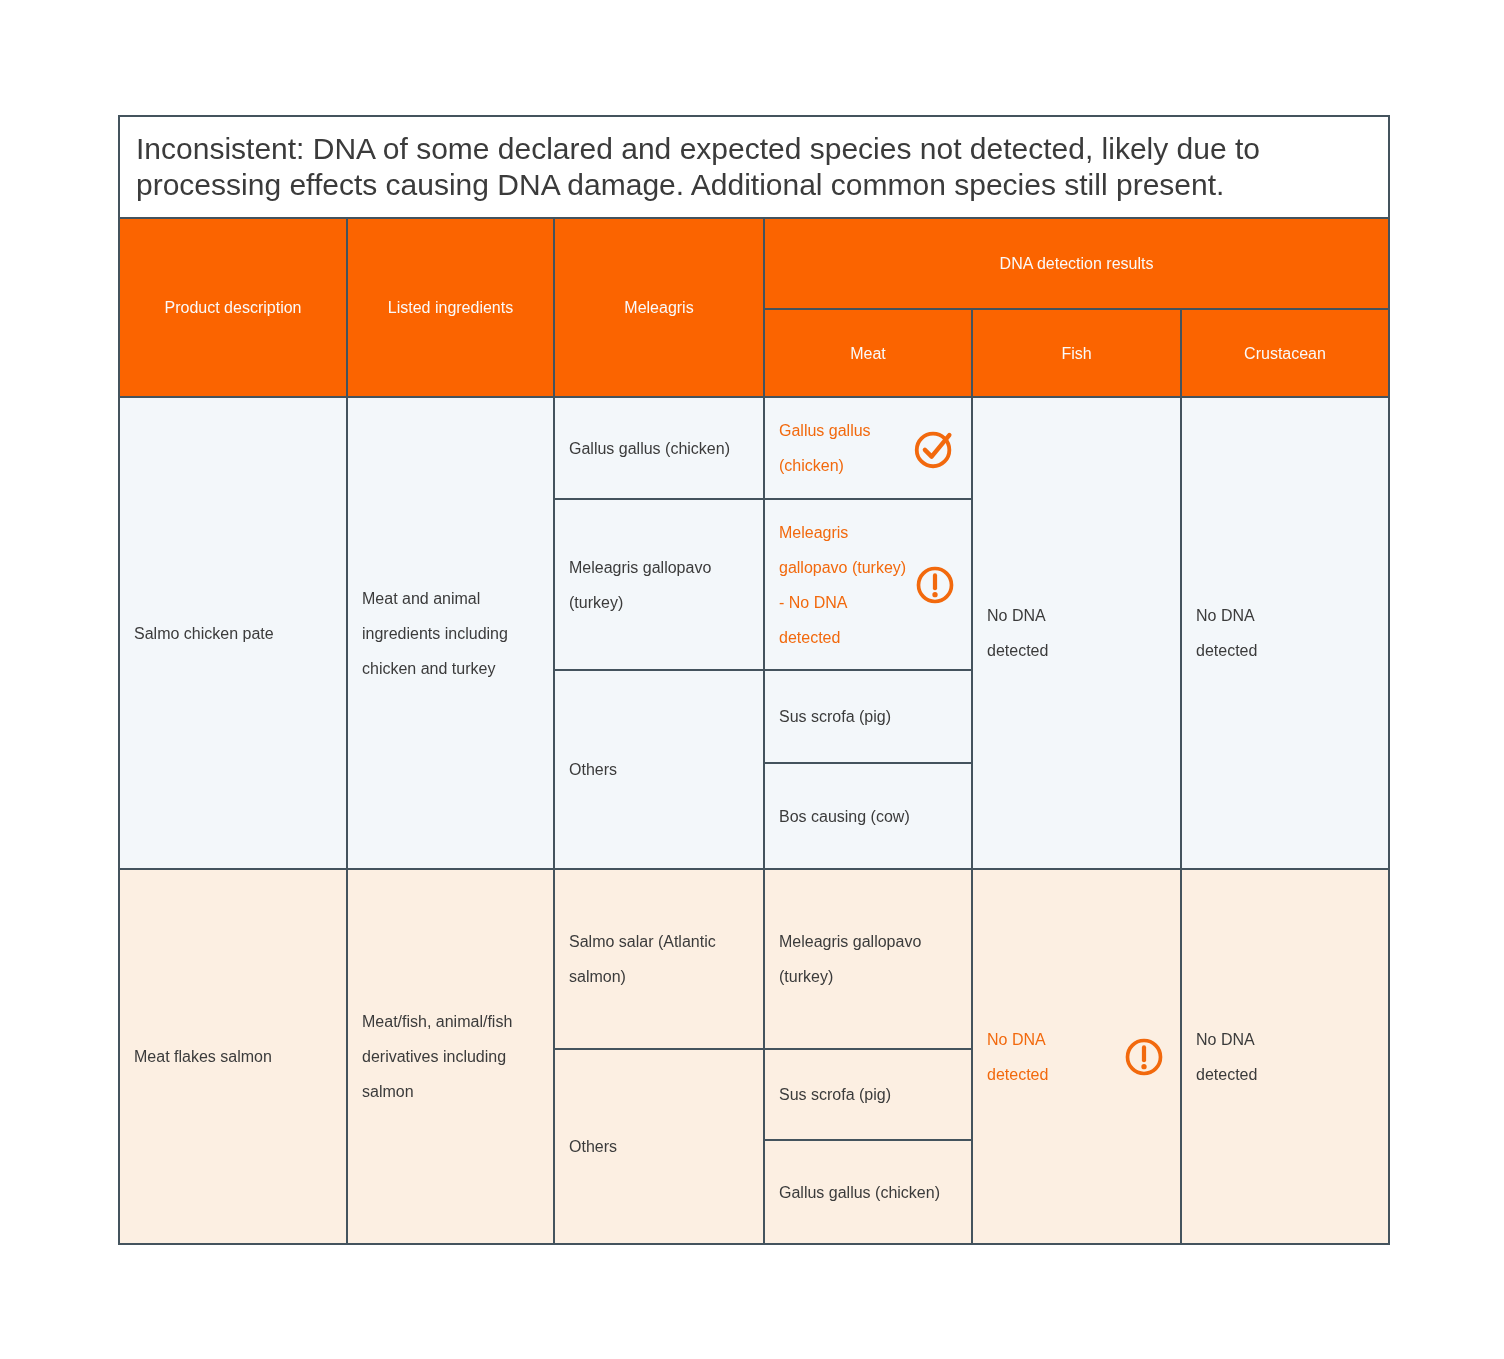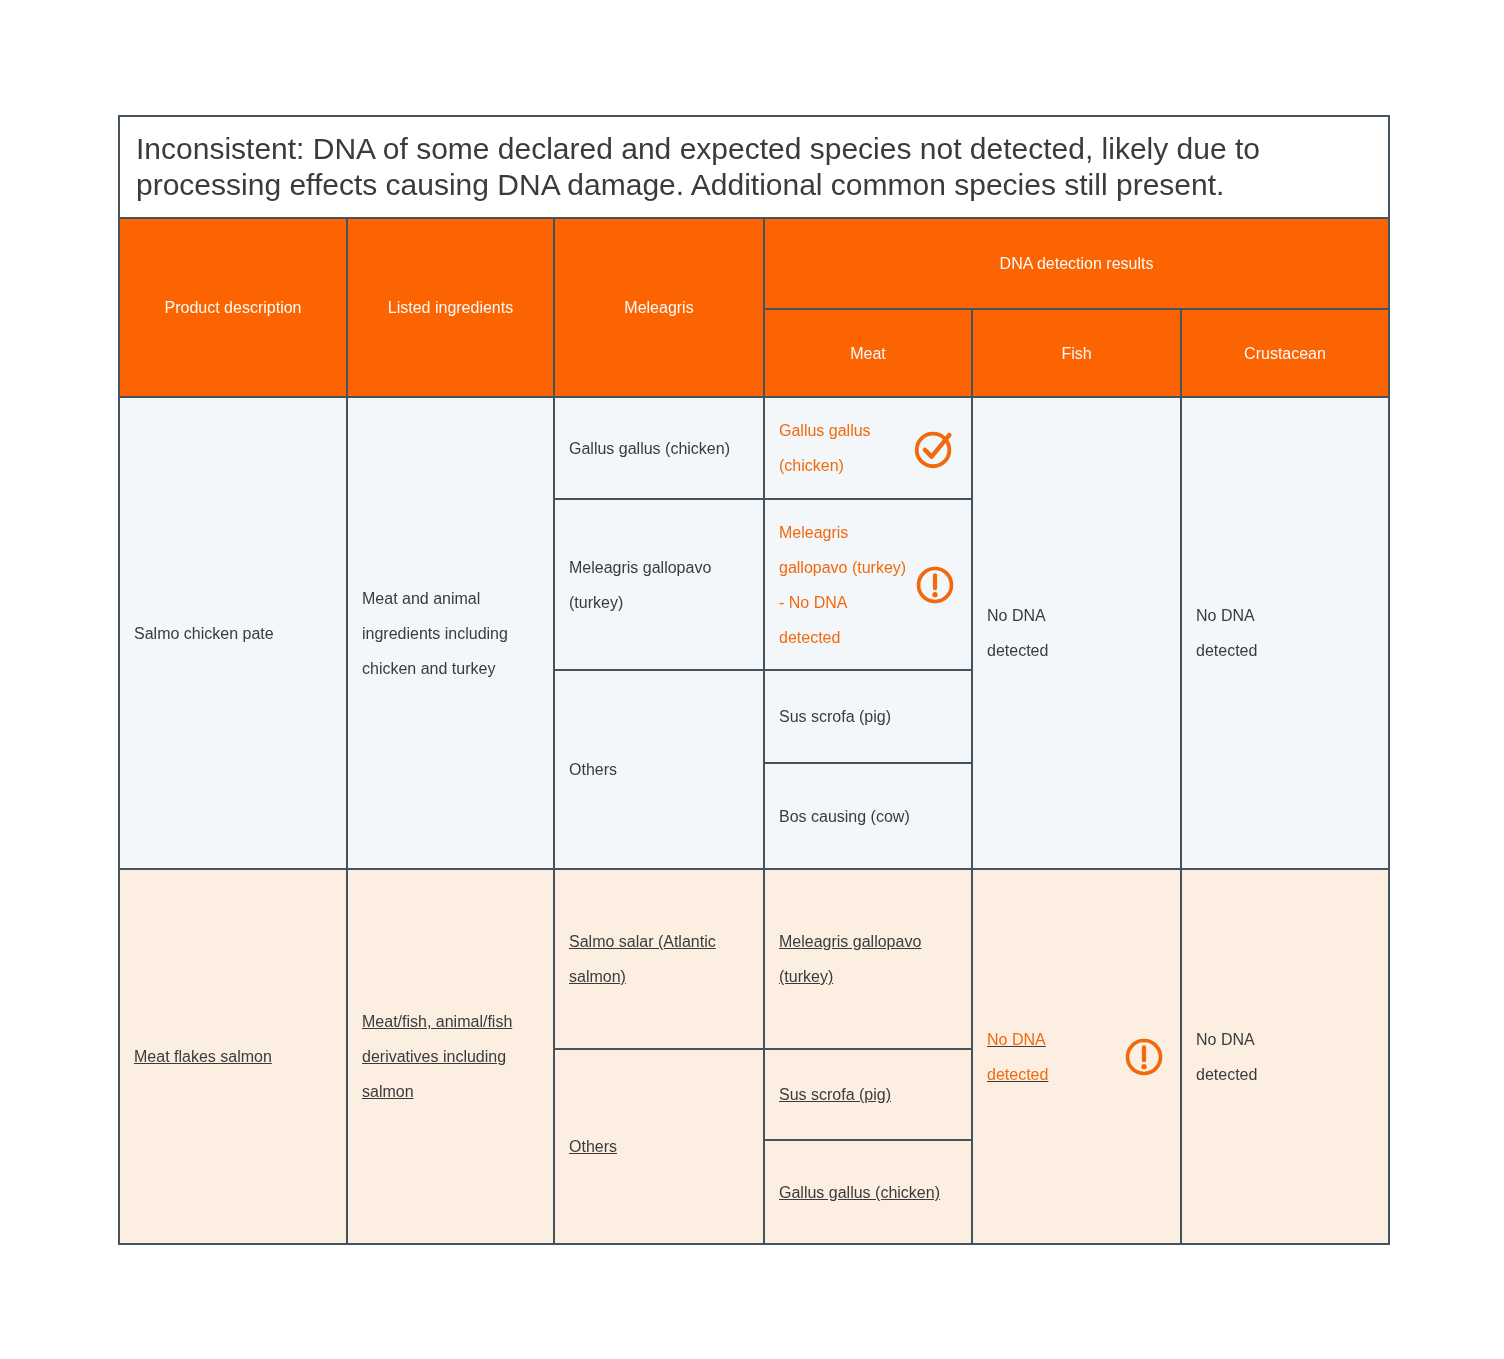--- a/index.html
+++ b/index.html
@@ -35,21 +35,21 @@
     font-weight:400;
   }
   td.info-cell{
     background:#ffffff;
     font-size:30px;
     line-height:36px;
     padding:12px 16px;
     vertical-align:middle;
   }
   tr.bg1 td{background:var(--row1-bg);}
-  tr.bg2 td{background:var(--row2-bg);text-decoration:underline;}
+  tr.bg2 td{background:var(--row2-bg);}
   .accent{color:var(--accent);}
   .cell-flex{display:flex;align-items:center;justify-content:space-between;gap:6px;}
   .cell-flex .txt{flex:1 1 auto;}
   .icon{flex:0 0 auto;display:block;}
   .narrow{display:inline-block;max-width:118px;}
   
   tr.h-info{height:102px;}
   tr.h-h1{height:91px;}
   tr.h-h2{height:88px;}
   tr.h-r1a{height:102px;}

